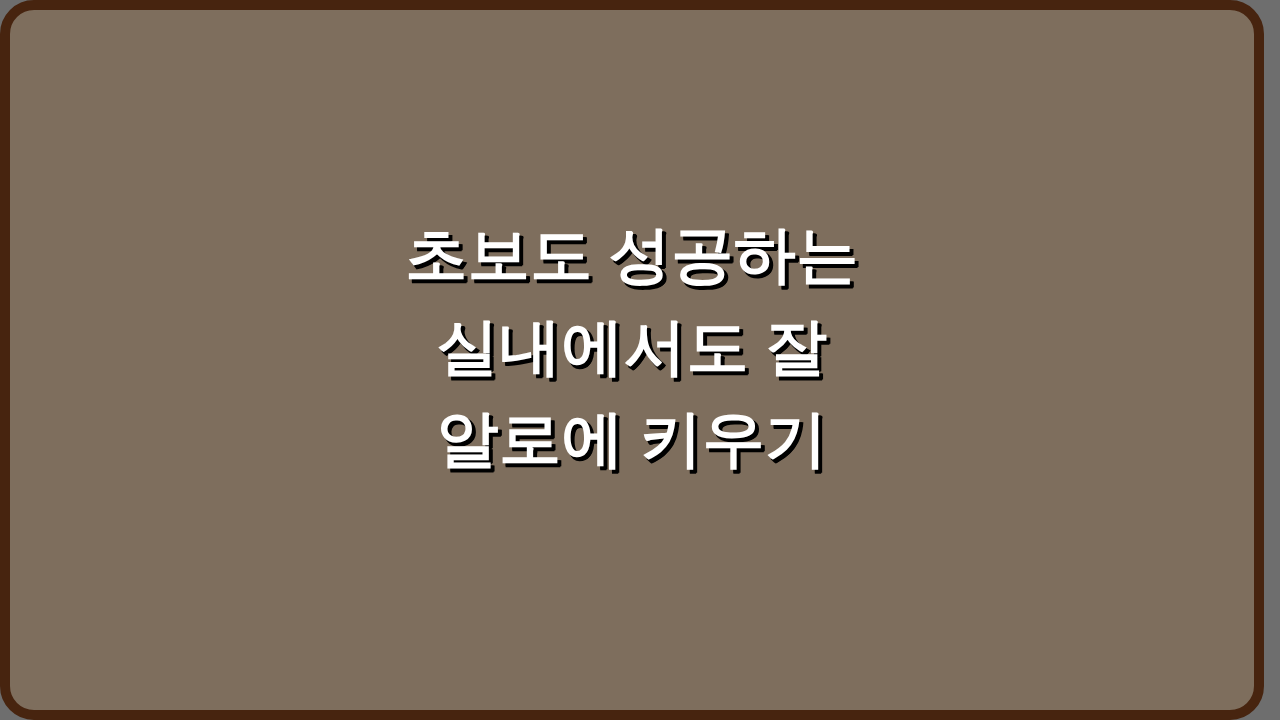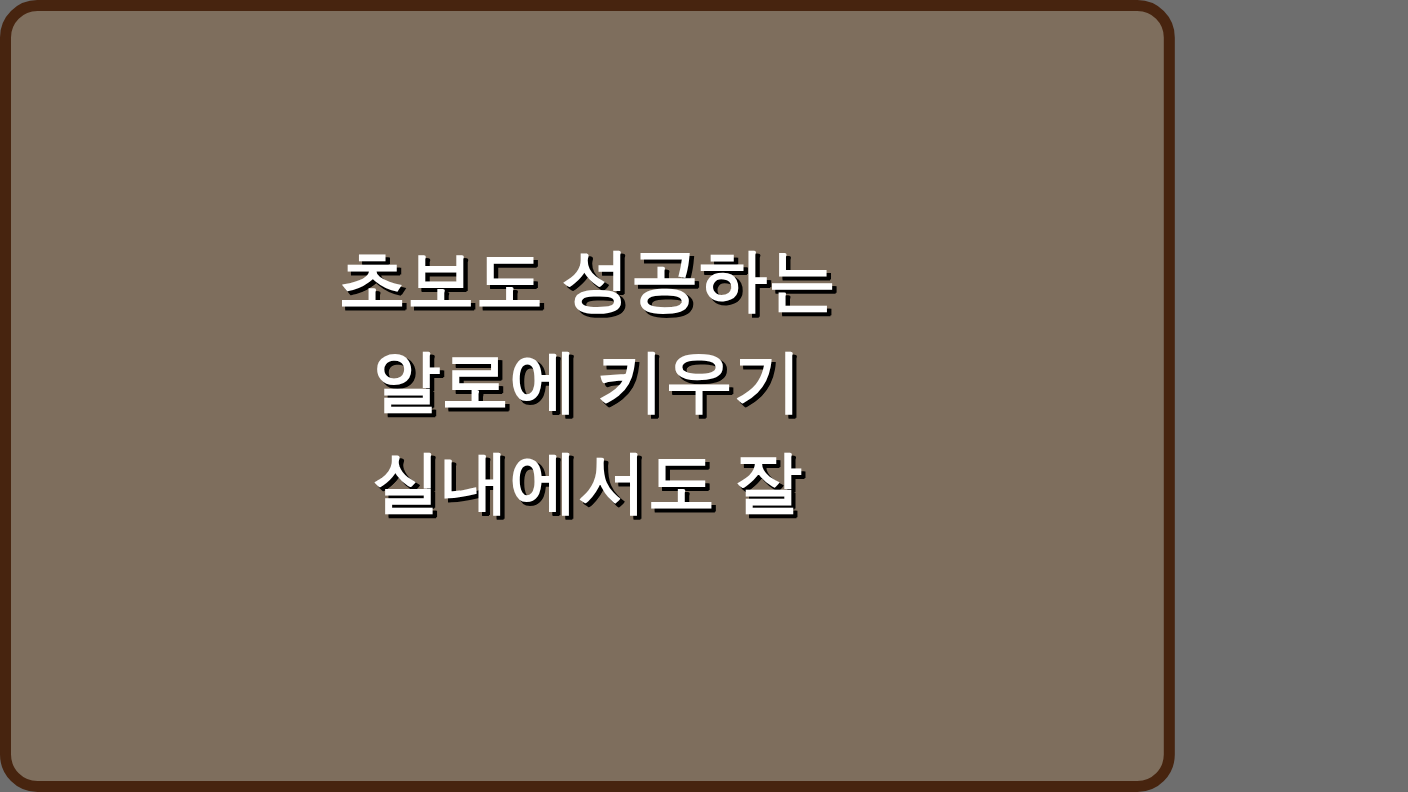--- a/index.html
+++ b/index.html
@@ -11,21 +11,21 @@
     height: 720px;
     background: #6e6e6e;
     font-family: "Liberation Sans", sans-serif;
     overflow: hidden;
   }
 
   .thumbnail-card {
     position: absolute;
     left: 0;
     top: 0;
-    width: 1068px;
+    width: 1264px;
     height: 720px;
     box-sizing: border-box;
     border: 10px solid #47240f;
     border-radius: 34px;
     background: #7e6e5d;
     display: flex;
     align-items: center;
     justify-content: center;
   }
 
@@ -51,16 +51,16 @@
       3px 4px 0 #000000,
       4px 3px 0 #000000;
   }
 </style>
 </head>
 <body>
 
 <div class="thumbnail-card">
   <div class="title-block">
     <span class="title-line">초보도 성공하는</span>
+    <span class="title-line">실내에서도 잘</span>
     <span class="title-line">알로에 키우기</span>
-    <span class="title-line">실내에서도 잘</span>
   </div>
 </div>
 
 </body></html>

